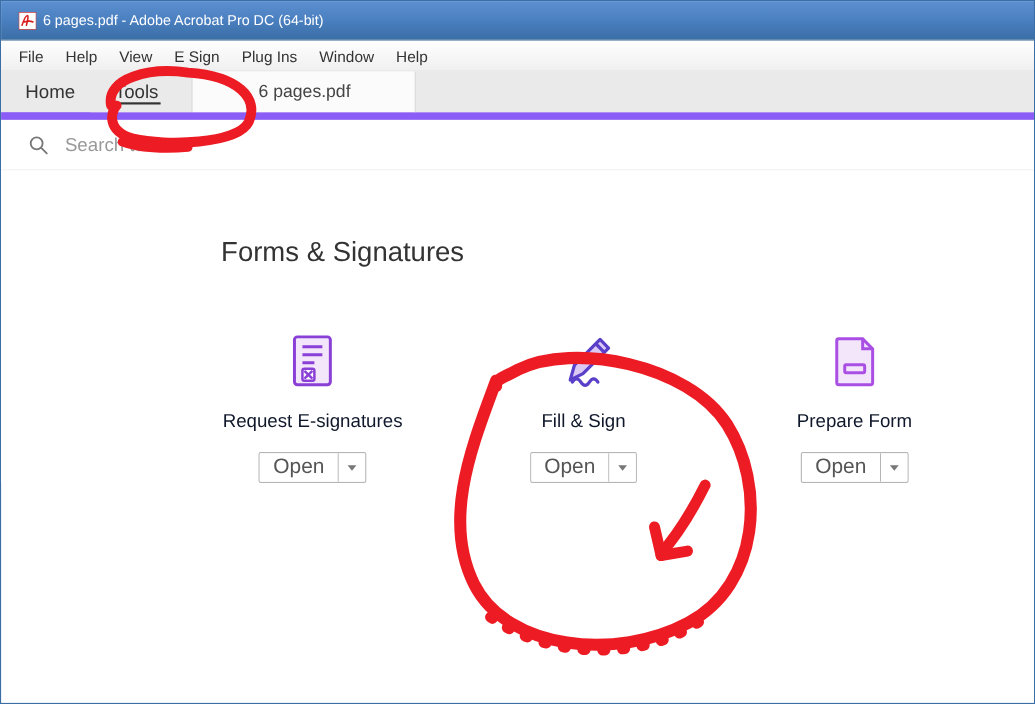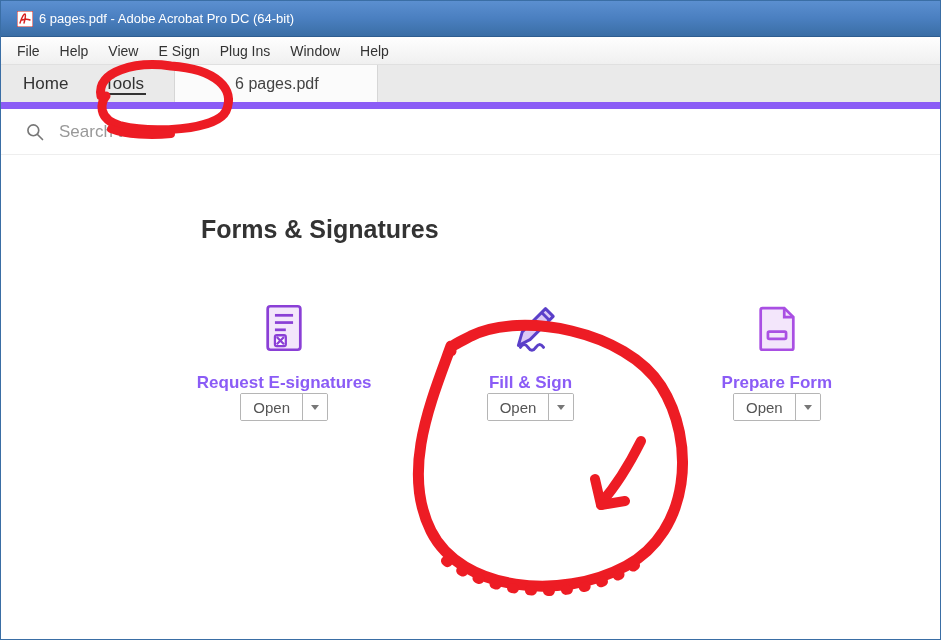--- a/index.html
+++ b/index.html
@@ -119,21 +119,21 @@
   }
   .search-row input::placeholder { color: #999; }
 
   
   .content {
     padding: 60px 40px 0 40px;
     background: #fff;
   }
   .section-title {
     font-size: 25px;
-    font-weight: 700;
+    font-weight: 400;
     color: #333;
     margin: 0 0 45px 160px;
   }
   .tools-row {
     display: flex;
     justify-content: flex-start;
     gap: 0;
   }
   .tool-card {
     width: 250px;
@@ -142,33 +142,33 @@
   .tool-card:first-child { margin-left: 120px; }
   .tool-icon-wrap {
     height: 78px;
     display: flex;
     align-items: center;
     justify-content: center;
     margin-bottom: 6px;
   }
   .tool-label {
     font-size: 17px;
-    color: #8b5cf6;
-    font-weight: bold;
+    color: #0f172a;
+    margin-bottom: 18px;
   }
   .open-group {
     display: inline-flex;
     border: 1px solid #b5b5b5;
     border-radius: 2px;
     overflow: hidden;
     height: 28px;
   }
   .open-group .open-btn {
     padding: 3px 12px;
-    font-size: 15px;
+    font-size: 19px;
     color: #555;
     background: #fff;
     border: none;
     border-right: 1px solid #b5b5b5;
     cursor: pointer;
     display: flex;
     align-items: center;
   }
   .open-group .open-caret {
     width: 24px;

